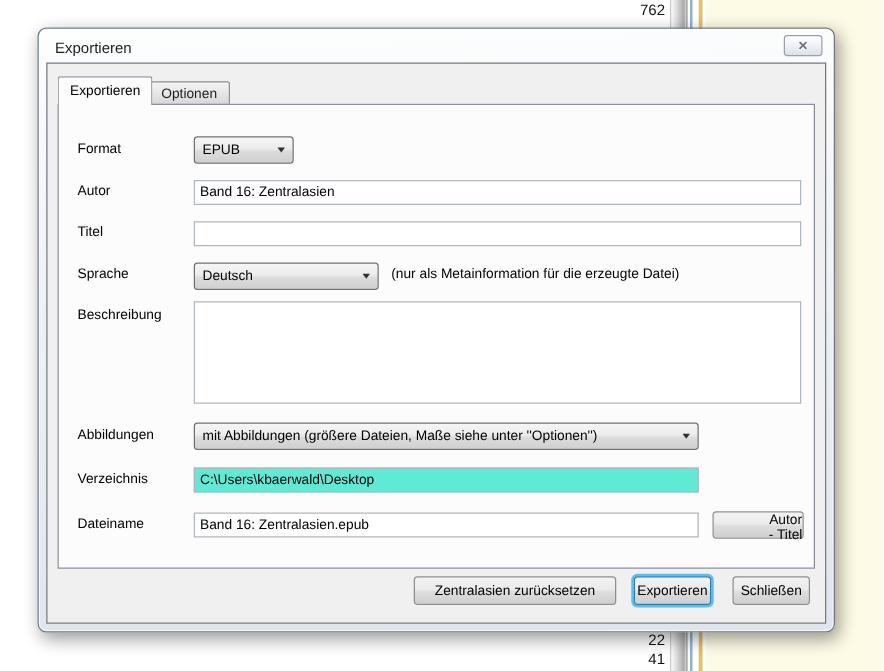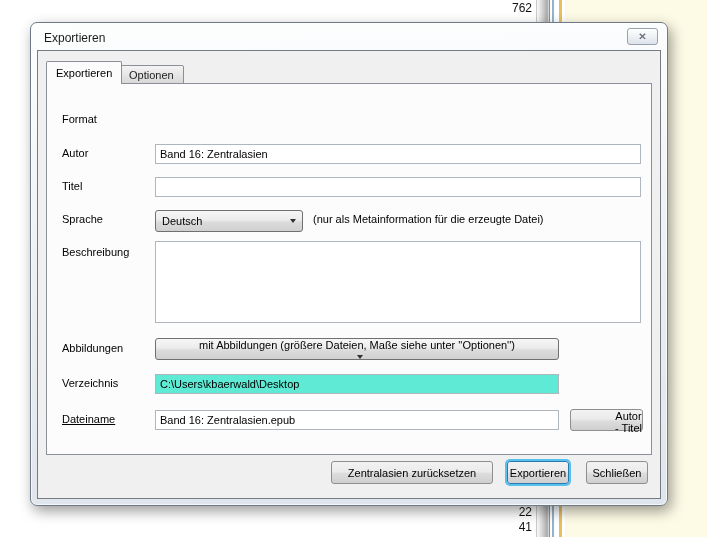--- a/index.html
+++ b/index.html
@@ -118,47 +118,51 @@
     <div class="abs tab tab-active">
       <span>Exportieren</span>
     </div>
     <div class="abs tab tab-inactive">
       <span>Optionen</span>
     </div>
 
     <div class="abs tabpage">
 
       <div class="abs lbl" style="left:15px; top:29px;">Format</div>
+      <div class="abs combo" style="left:108px; top:25px; width:80px;">
+        <span class="combo-text">EPUB</span>
+        <span class="arrow"></span>
+      </div>
 
       <div class="abs lbl" style="left:15px; top:63px;">Autor</div>
       <input class="abs txt" style="left: 108px; top: 60px; width: 486px;" value="Band 16: Zentralasien">
 
       <div class="abs lbl" style="left:15px; top:96px;">Titel</div>
       <input class="abs txt" style="left: 108px; top: 93px; width: 486px;" value="">
 
       <div class="abs lbl" style="left:15px; top:129px;">Sprache</div>
       <div class="abs combo" style="left:108px; top:126px; width:148px;">
         <span class="combo-text">Deutsch</span>
         <span class="arrow"></span>
       </div>
       <div class="abs hint" style="left:266px; top:129px;">(nur als Metainformation für die erzeugte Datei)</div>
 
       <div class="abs lbl" style="left:15px; top:162px;">Beschreibung</div>
       <textarea class="abs ta" style="left: 108px; top: 157px; width: 486px; height: 82px;"></textarea>
 
       <div class="abs lbl" style="left:15px; top:258px;text-align:center;">Abbildungen</div>
-      <div class="abs combo" style="left:108px; top:254px; width:404px;flex-direction:column;">
+      <div class="abs combo" style="left:108px; top:254px; width:404px;">
         <span class="combo-text">mit Abbildungen (größere Dateien, Maße siehe unter ''Optionen'')</span>
         <span class="arrow"></span>
       </div>
 
       <div class="abs lbl" style="left:15px; top:293px;">Verzeichnis</div>
       <input class="abs txt" readonly="" style="left: 108px; top: 290px; width: 404px;" value="C:\Users\kbaerwald\Desktop">
 
-      <div class="abs lbl" style="left:15px; top:329px;text-decoration:underline;">Dateiname</div>
+      <div class="abs lbl" style="left:15px; top:329px;">Dateiname</div>
       <input class="abs txt" style="left: 108px; top: 326px; width: 404px;" value="Band 16: Zentralasien.epub">
       <button class="abs btn" style="left:523px; top:325px; width:73px; height:22px;padding-left:44px;">Autor - Titel</button>
 
     </div>
 
     <button class="abs btn" style="left:293px; top:410px; width:162px; height:23px;">Zentralasien zurücksetzen</button>
     <button class="abs btn btn-default" style="left:469px; top:410px; width:62px; height:23px;">Exportieren</button>
     <button class="abs btn" style="left:548px; top:410px; width:62px; height:23px;">Schließen</button>
 
   </div>

